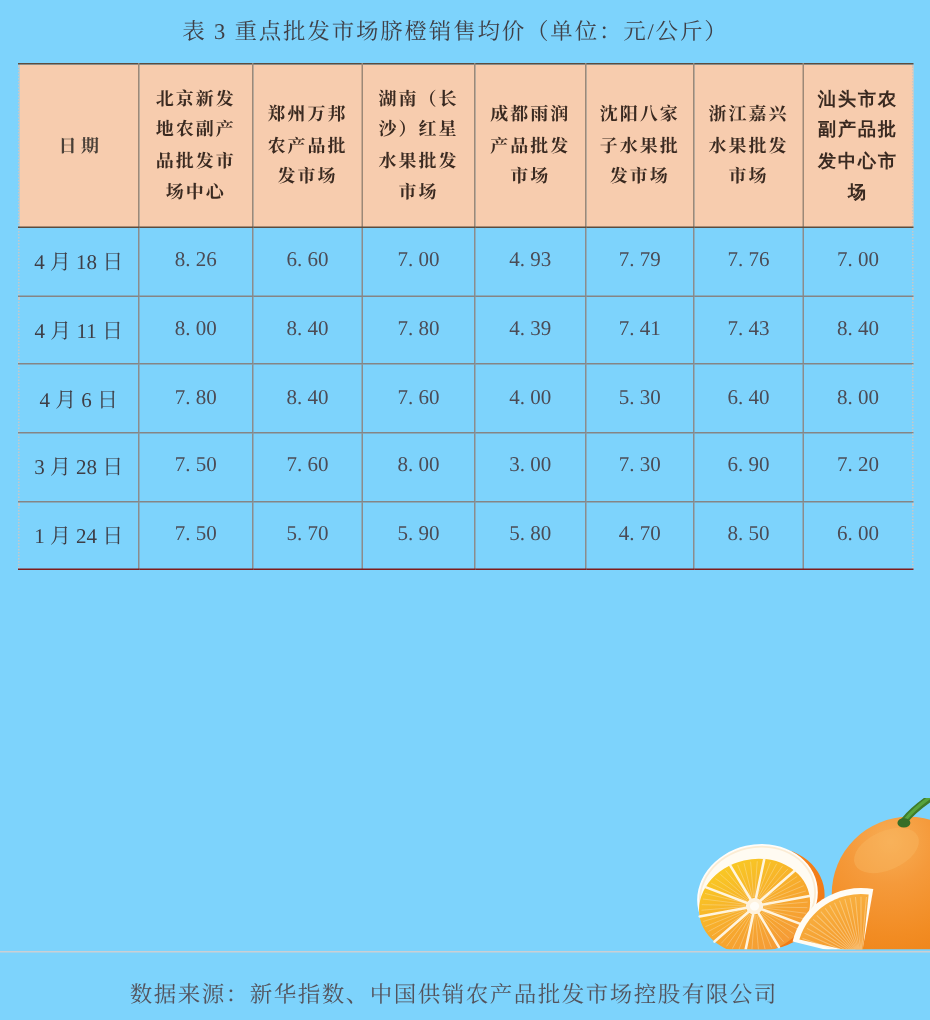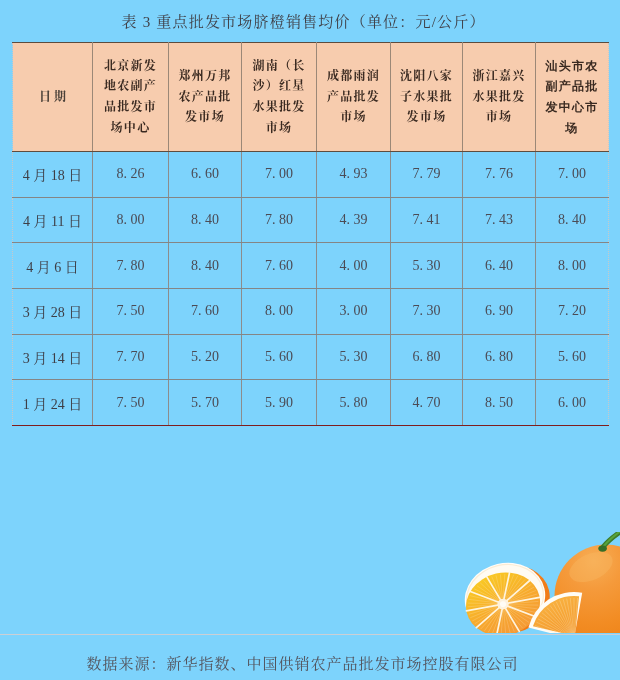--- a/index.html
+++ b/index.html
@@ -201,30 +201,20 @@
             <td>3 月 28 日</td>
             <td>7. 50</td>
             <td>7. 60</td>
             <td>8. 00</td>
             <td>3. 00</td>
             <td>7. 30</td>
             <td>6. 90</td>
             <td>7. 20</td>
           </tr>
           <tr>
-            <td>3 月 14 日</td>
-            <td>7. 70</td>
-            <td>5. 20</td>
-            <td>5. 60</td>
-            <td>5. 30</td>
-            <td>6. 80</td>
-            <td>6. 80</td>
-            <td>5. 60</td>
-          </tr>
-          <tr>
             <td>1 月 24 日</td>
             <td>7. 50</td>
             <td>5. 70</td>
             <td>5. 90</td>
             <td>5. 80</td>
             <td>4. 70</td>
             <td>8. 50</td>
             <td>6. 00</td>
           </tr>
         </tbody>

